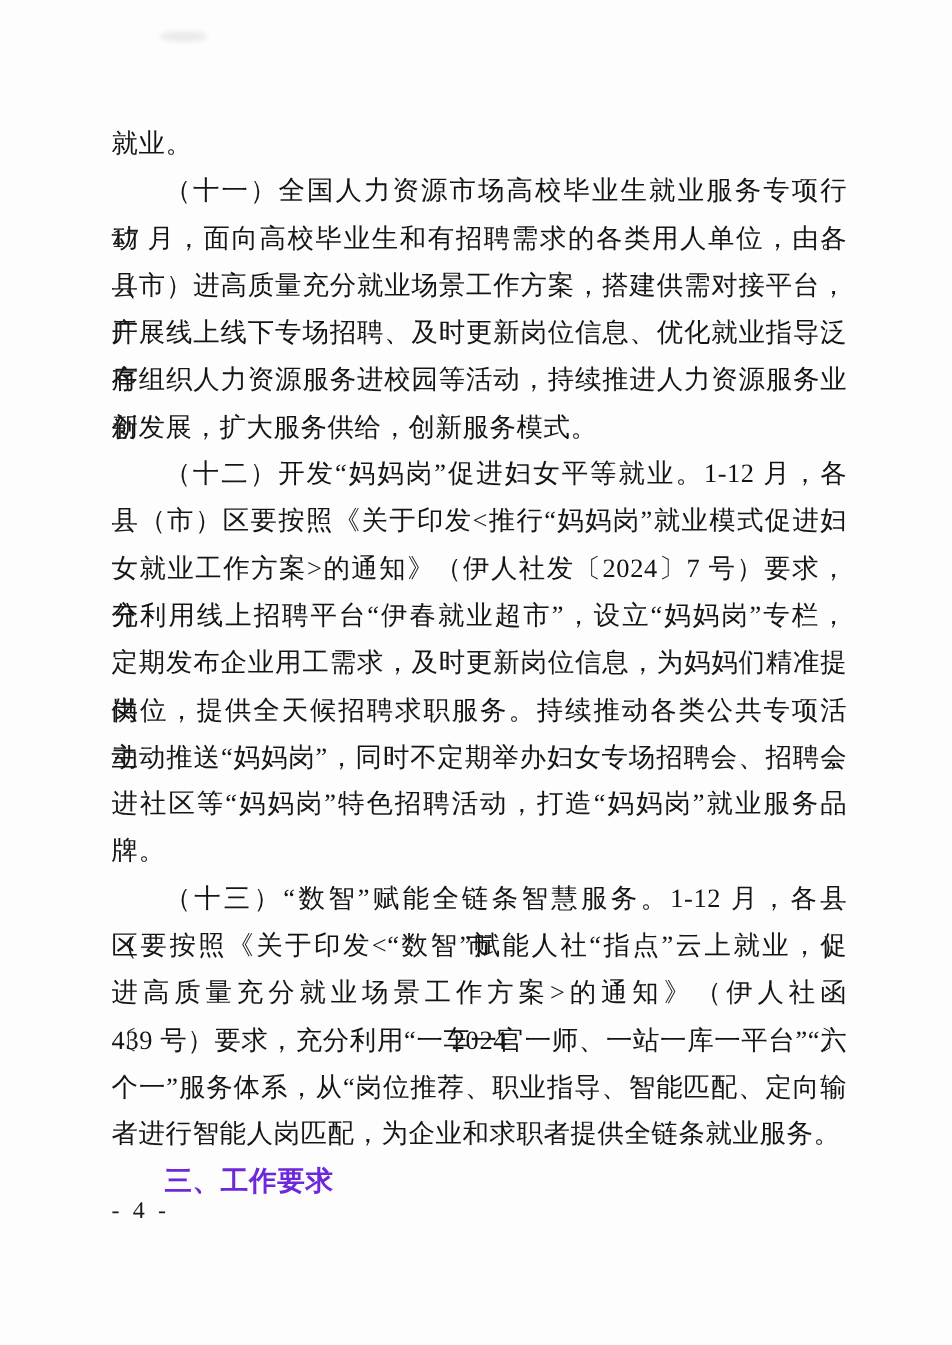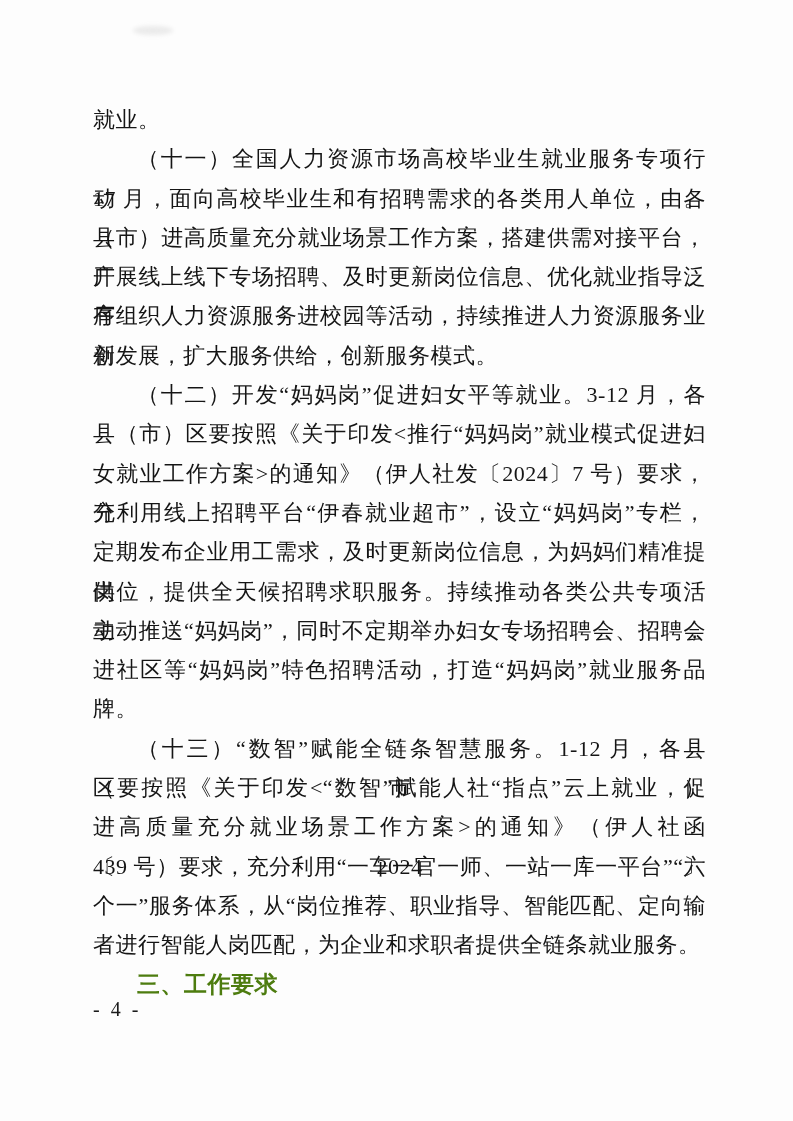--- a/index.html
+++ b/index.html
@@ -65,21 +65,21 @@
     white-space: normal;
   }
   
   .doc-line.heading {
     text-align-last: left;
     white-space: normal;
     text-indent: 44px;
     font-family: "Liberation Sans", "DejaVu Sans", sans-serif;
     font-weight: 700;
     font-size: 23px;
-    color: #4d7c0f;
+    color: #6d28d9;
   }
   .page-number {
     position: absolute;
     left: 93px;
     top: 996px;
     font-size: 20px;
     line-height: 26px;
     color: #1a1a1a;
     letter-spacing: 3px;
     font-family: "Liberation Serif", "DejaVu Serif", serif;
@@ -92,21 +92,21 @@
   <div class="smudge"></div>
 
   <div class="doc-body">
       <div class="doc-line end">就业。</div>
       <div class="doc-line indent">（十一）全国人力资源市场高校毕业生就业服务专项行动。</div>
       <div class="doc-line full">17 月，面向高校毕业生和有招聘需求的各类用人单位，由各县</div>
       <div class="doc-line full">（市）进高质量充分就业场景工作方案，搭建供需对接平台，广泛</div>
       <div class="doc-line full">开展线上线下专场招聘、及时更新岗位信息、优化就业指导、有</div>
       <div class="doc-line full">序组织人力资源服务进校园等活动，持续推进人力资源服务业创</div>
       <div class="doc-line end">新发展，扩大服务供给，创新服务模式。</div>
-      <div class="doc-line indent">（十二）开发“妈妈岗”促进妇女平等就业。3-12 月，各</div>
+      <div class="doc-line indent">（十二）开发“妈妈岗”促进妇女平等就业。1-12 月，各</div>
       <div class="doc-line full">县（市）区要按照《关于印发&lt;推行“妈妈岗”就业模式促进妇</div>
       <div class="doc-line full">女就业工作方案&gt;的通知》（伊人社发〔2024〕7 号）要求，充</div>
       <div class="doc-line full">分利用线上招聘平台“伊春就业超市”，设立“妈妈岗”专栏，</div>
       <div class="doc-line full">定期发布企业用工需求，及时更新岗位信息，为妈妈们精准提供</div>
       <div class="doc-line full">岗位，提供全天候招聘求职服务。持续推动各类公共专项活动，</div>
       <div class="doc-line full">主动推送“妈妈岗”，同时不定期举办妇女专场招聘会、招聘会</div>
       <div class="doc-line full">进社区等“妈妈岗”特色招聘活动，打造“妈妈岗”就业服务品</div>
       <div class="doc-line end">牌。</div>
       <div class="doc-line indent">（十三）“数智”赋能全链条智慧服务。1-12 月，各县（市）</div>
       <div class="doc-line full">区要按照《关于印发&lt;“数智”赋能人社“指点”云上就业，促</div>

